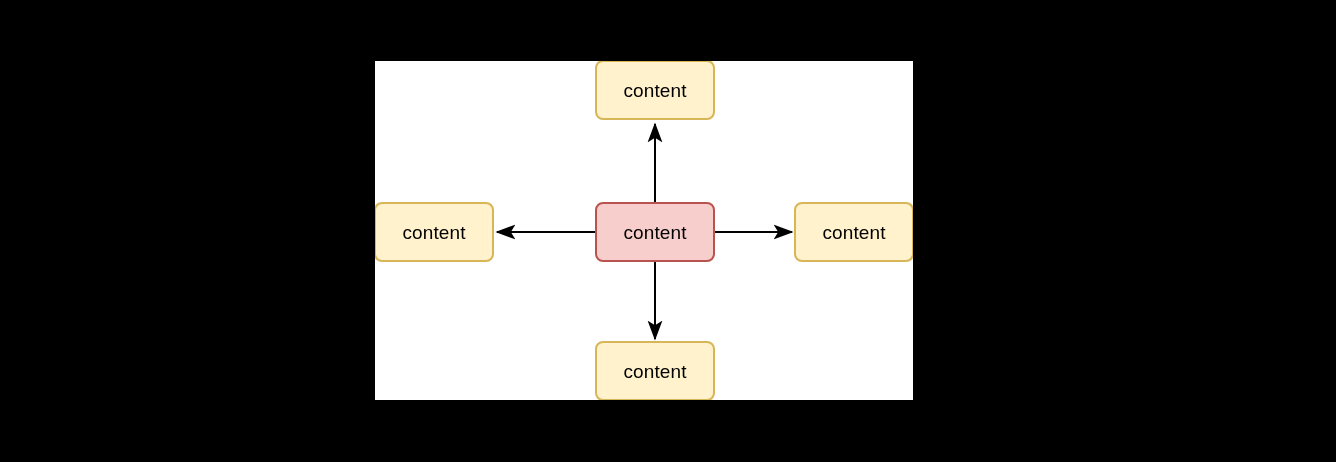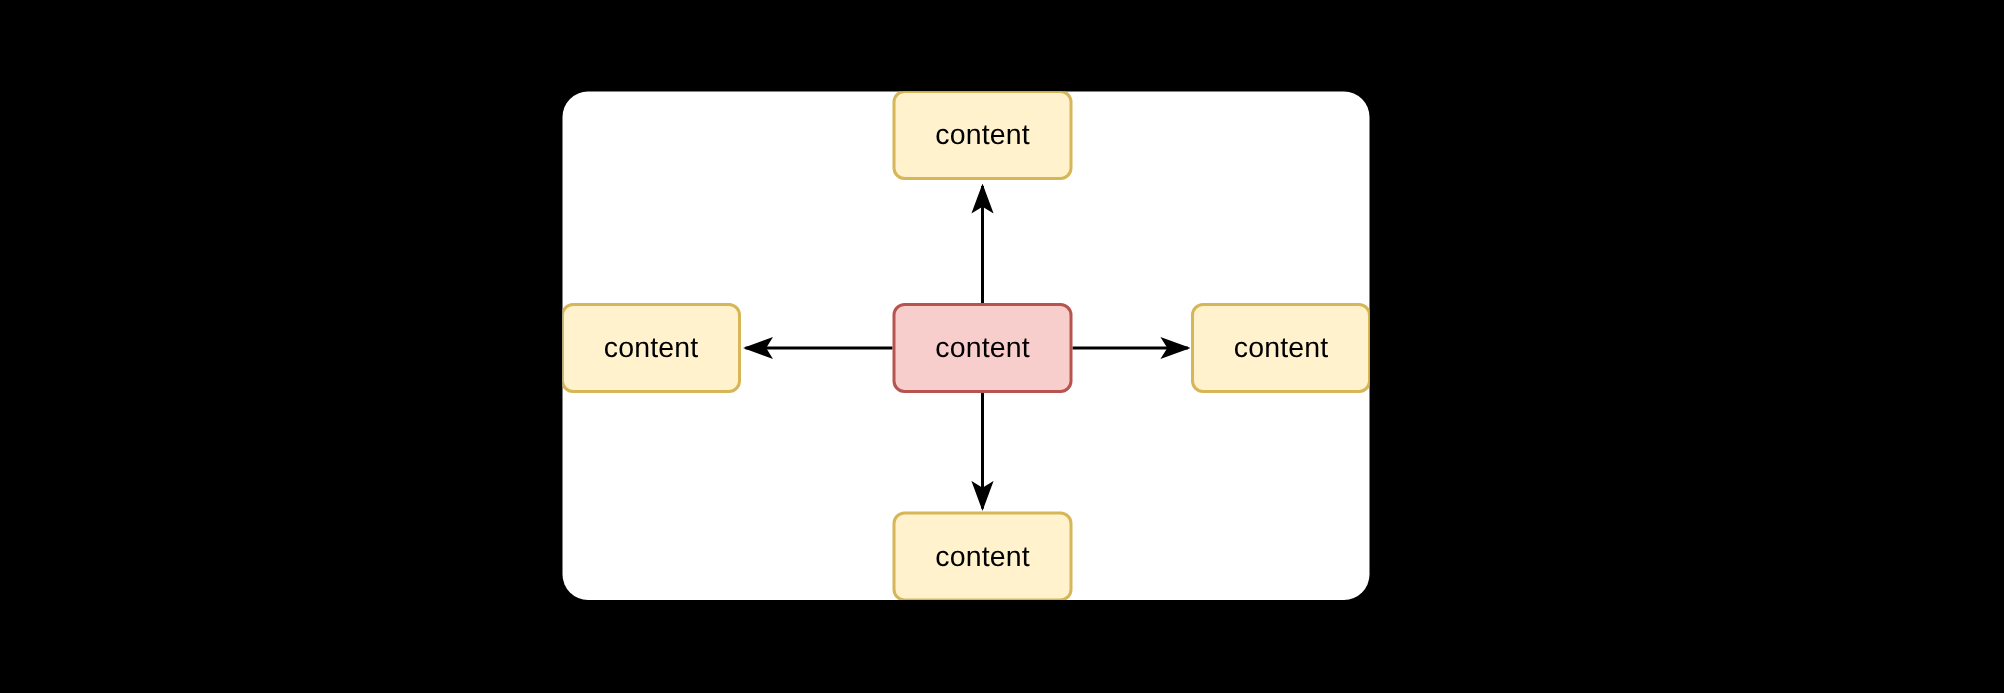--- a/index.html
+++ b/index.html
@@ -71,21 +71,21 @@
   #node-left   { left: -1px;  top: 141px; width: 120px; height: 60px; }
   #node-center { left: 220px; top: 141px; width: 120px; height: 60px; }
   #node-right  { left: 419px; top: 141px; width: 120px; height: 60px; }
   #node-bottom { left: 220px; top: 280px; width: 120px; height: 60px; }
 </style>
 </head>
 <body style="background-color: rgb(0, 0, 0);">
 
 <div id="stage" style="background-color: rgb(0, 0, 0);">
 
-  <div id="canvas" style="background-color: rgb(255, 255, 255); border-radius: 17px;">
+  <div id="canvas" style="background-color: rgb(255, 255, 255);">
 
     <svg id="edges" viewBox="0 0 538 339" width="538" height="339" xmlns="http://www.w3.org/2000/svg">
       <defs>
         <marker id="arrowhead" markerWidth="10" markerHeight="8" refX="9.2" refY="4" orient="auto" markerUnits="strokeWidth">
           <path d="M0,0.3 L10,4 L0,7.7 L2.3,4 Z" fill="#000000"></path>
         </marker>
       </defs>
 
       <line x1="280" y1="141" x2="280" y2="63" stroke="#000000" stroke-width="2" marker-end="url(#arrowhead)"></line>
 

